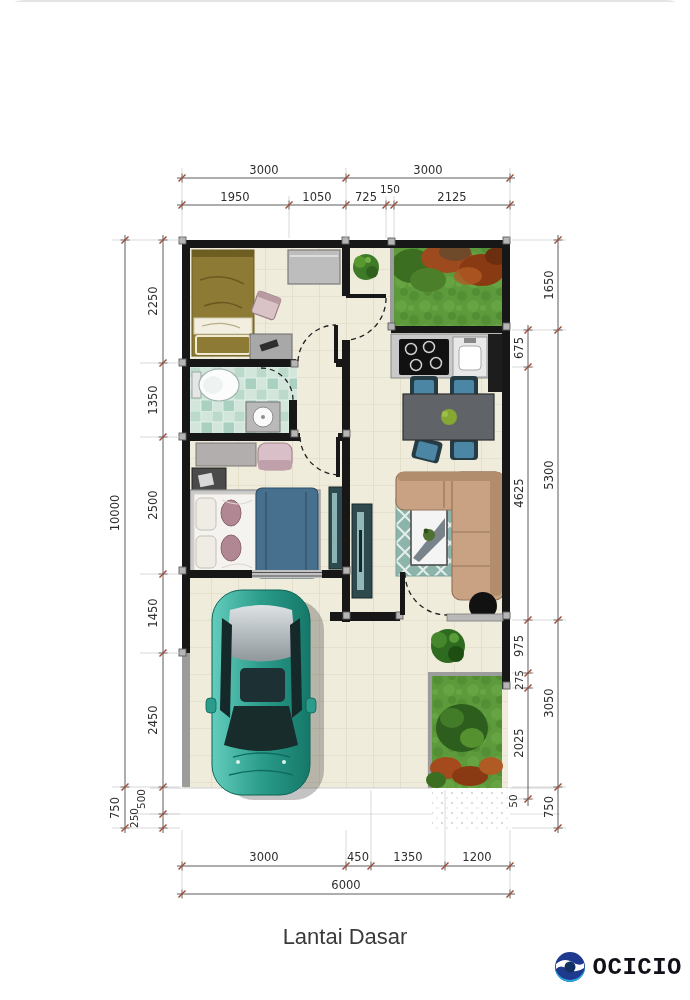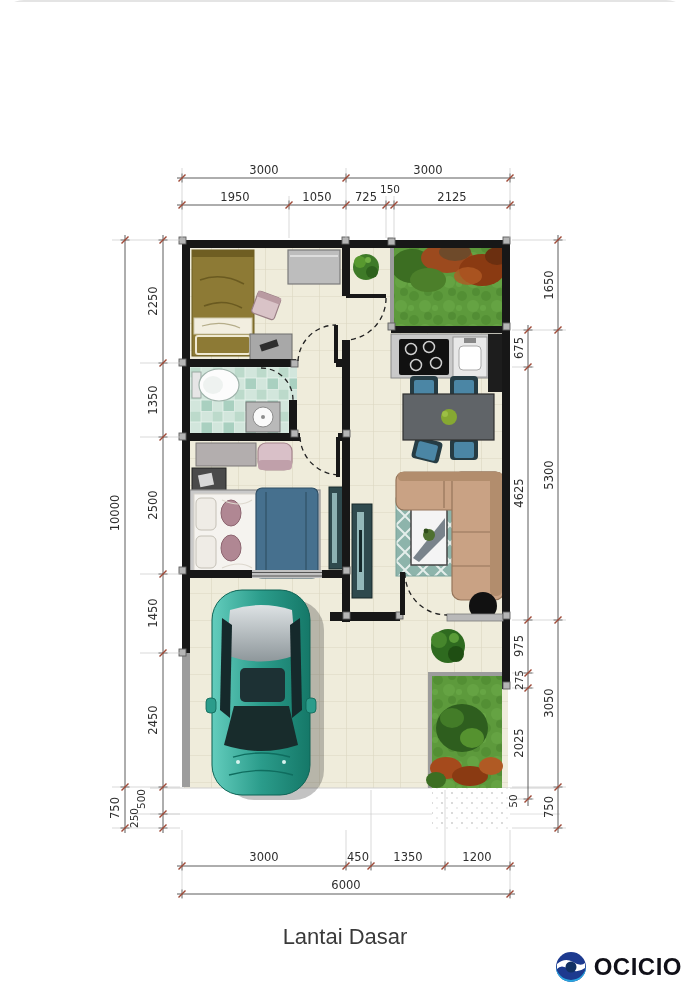--- a/index.html
+++ b/index.html
@@ -3,21 +3,21 @@
 <meta charset="utf-8">
 <style>
   html,body{margin:0;padding:0;background:#fff;}
   .canvas{position:relative;width:690px;height:1000px;background:#ffffff;overflow:hidden;
           font-family:"DejaVu Sans",sans-serif;border-radius:24px;}
   .topline{position:absolute;top:0;left:0;right:0;height:2px;background:#e4e4e4;}
   .title{position:absolute;top:924px;left:0;width:690px;text-align:center;
          font-size:22px;color:#3a3a3a;font-family:"Liberation Sans",sans-serif;}
   .logo{position:absolute;right:8px;top:951px;display:flex;align-items:center;gap:7px;}
   .logo-text{font-size:24px;font-weight:bold;color:#101018;letter-spacing:.5px;
-             font-family:Liberation Sans, sans-serif;}
+             font-family:Liberation Mono, monospace;}
   .dim{font-family:"DejaVu Sans",sans-serif;font-size:11.5px;fill:#2e2e2e;}
   .dim-s{font-family:"DejaVu Sans",sans-serif;font-size:10.5px;fill:#2e2e2e;}
 </style>
 </head>
 <body>
 
 <div class="canvas">
   <div class="topline"></div>
 
   <svg width="690" height="1000" viewBox="0 0 690 1000">

